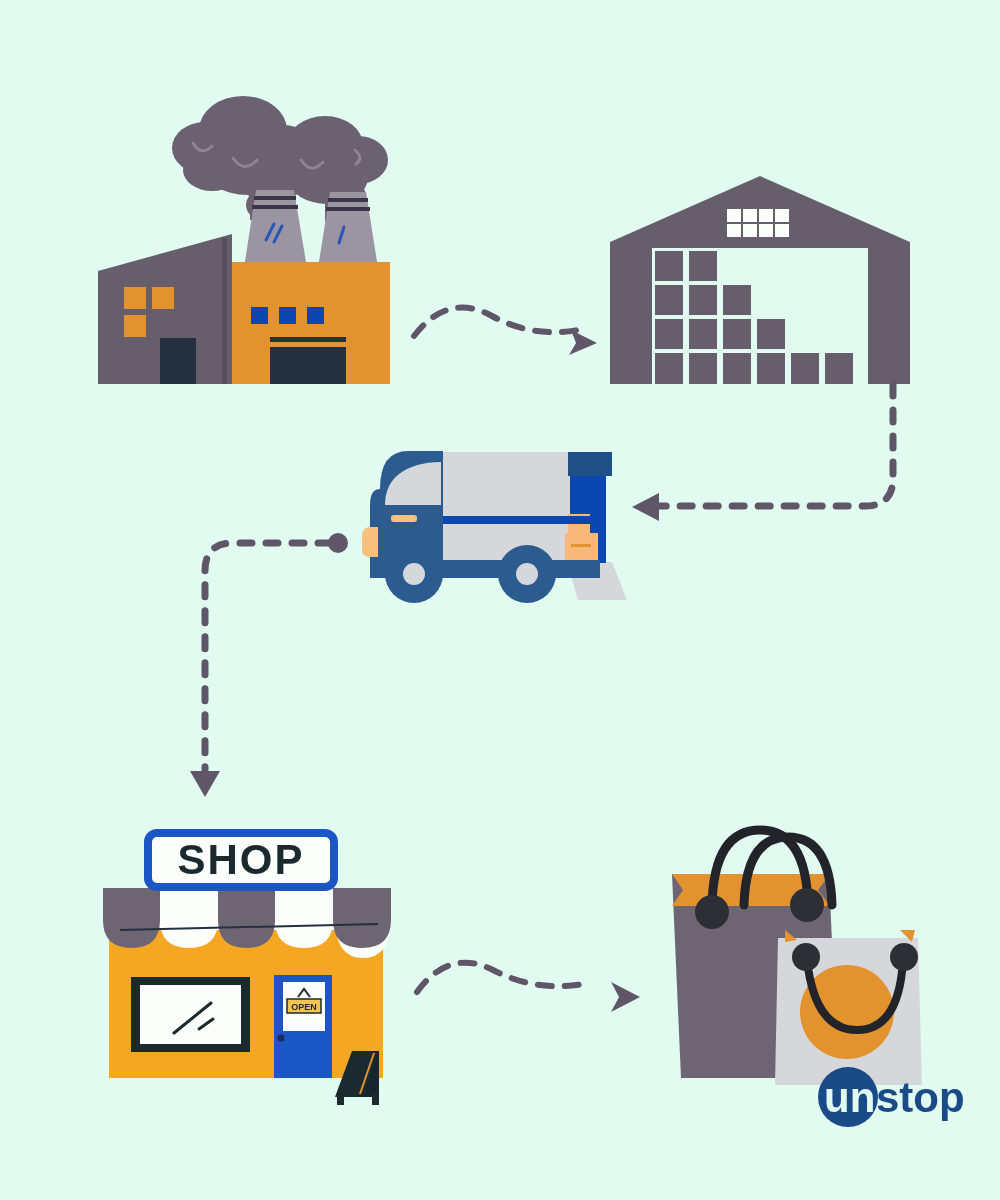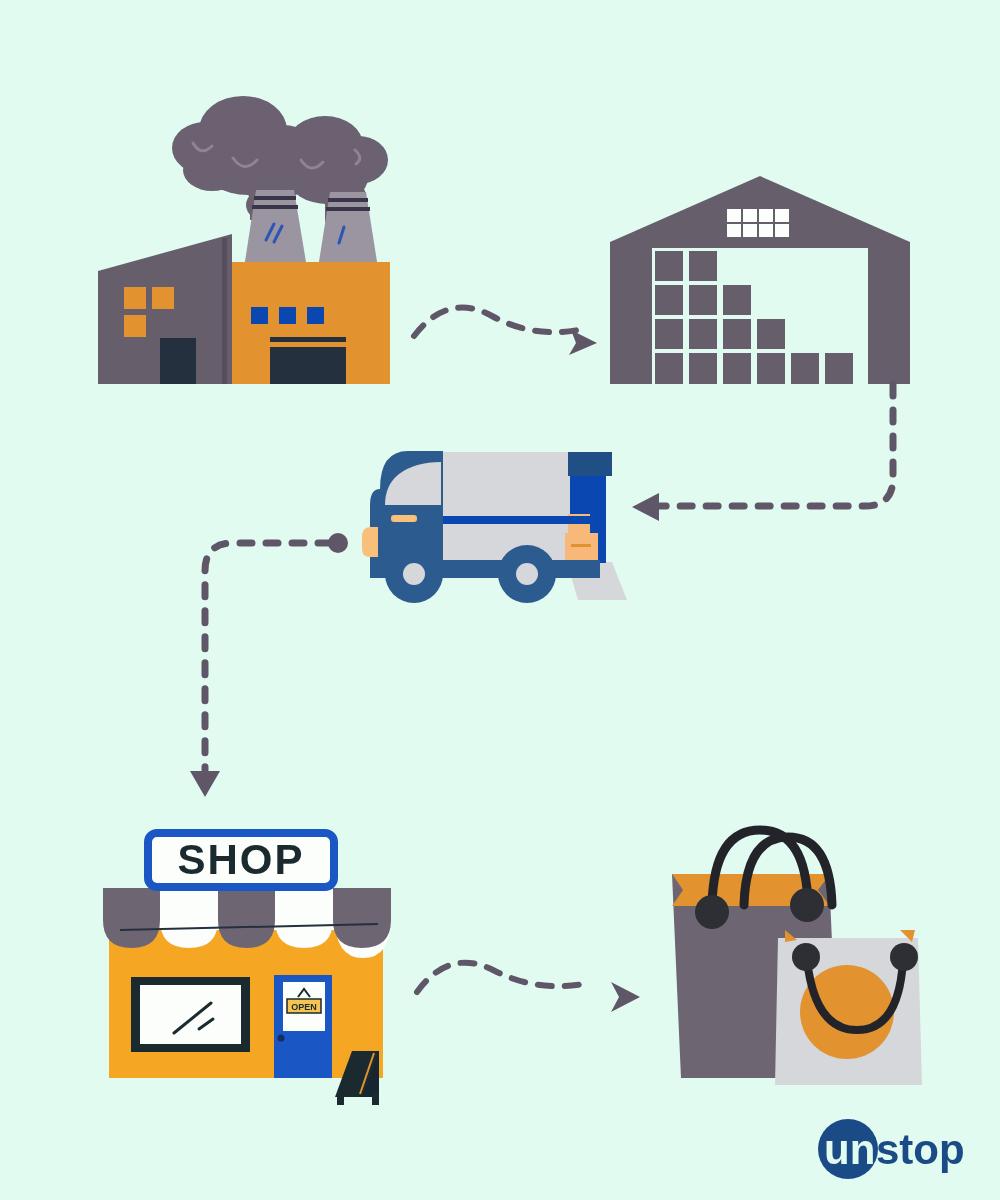--- a/index.html
+++ b/index.html
@@ -6,21 +6,21 @@
   body{
     width:1000px;height:1200px;
     background:#E2FBF1;
     font-family:"Liberation Sans", sans-serif;
     overflow:hidden;
     position:relative;
   }
   #stage{position:absolute;inset:0;width:1000px;height:900px;}
   #stage > svg{position:absolute;top:0;left:0;}
   #logo-wrap{
-    position:absolute;left:812px;top:1118px;
+    position:absolute;left:812px;top:1066px;
     width:180px;height:62px;
   }
 </style>
 </head>
 <body>
 
 <div id="stage">
 
   <svg width="1000" height="1200" viewBox="0 0 1000 1200">
 

